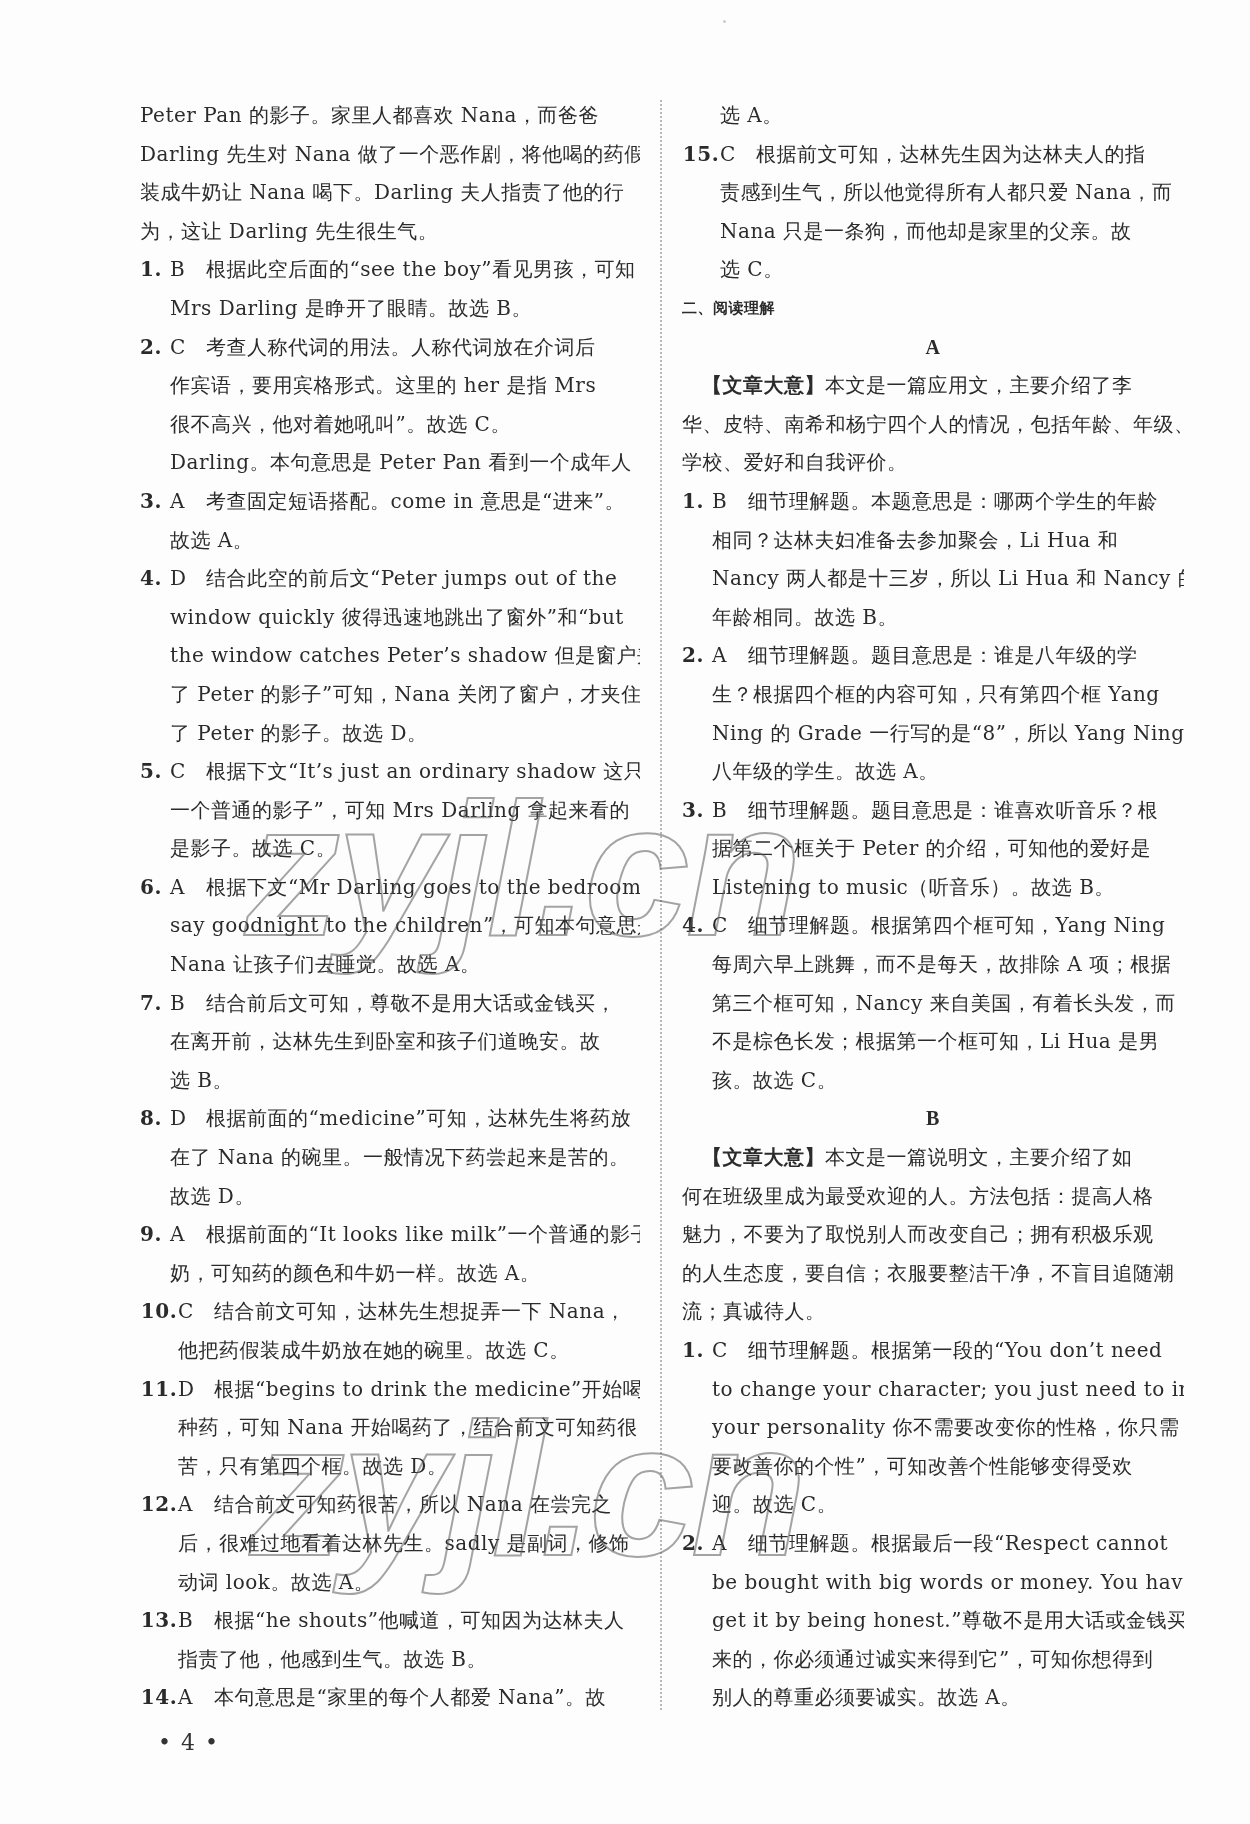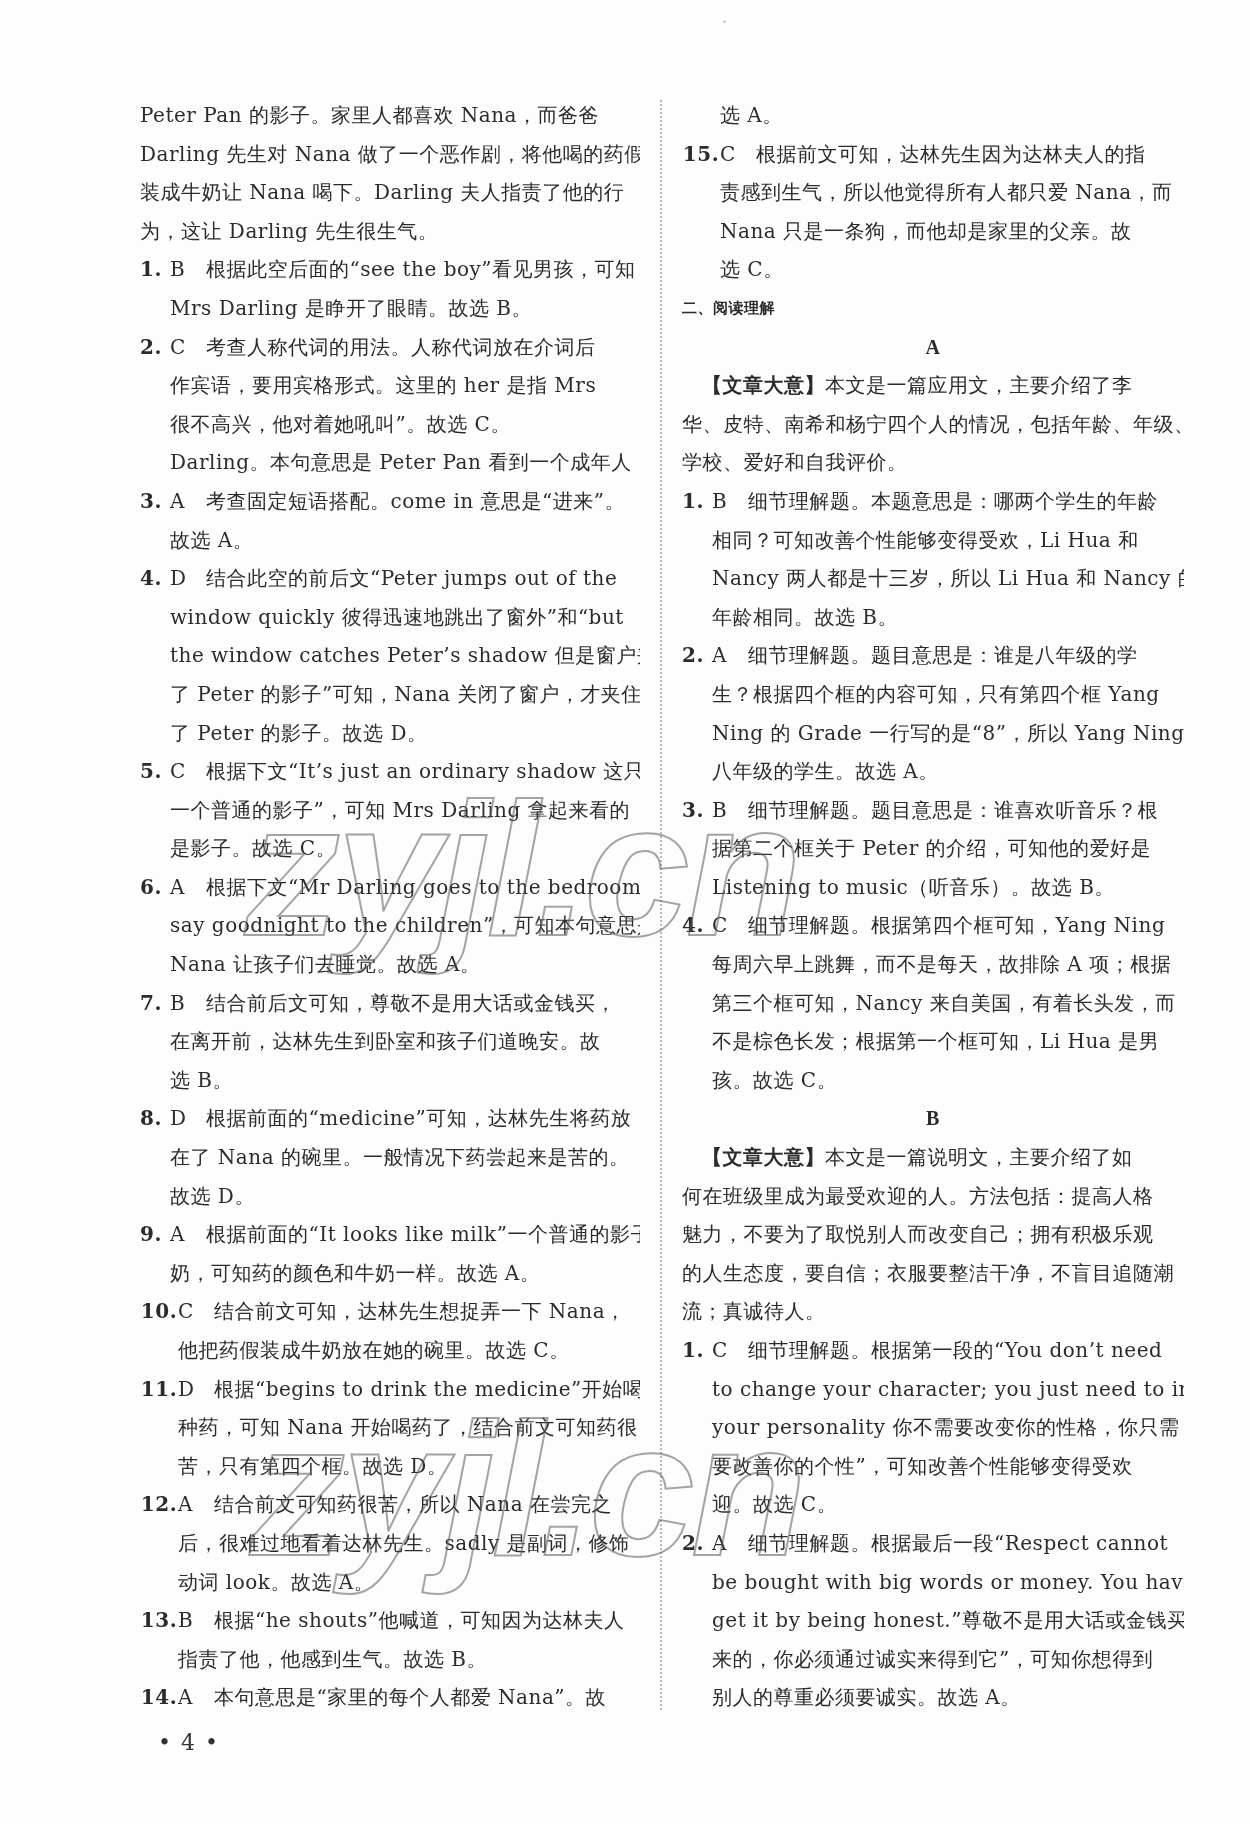--- a/index.html
+++ b/index.html
@@ -103,21 +103,21 @@
       <div class="line"><span class="num n2">15.</span><span class="ans">C</span><span>根据前文可知，达林先生因为达林夫人的指</span></div>
       <div class="line indent2">责感到生气，所以他觉得所有人都只爱 Nana，而</div>
       <div class="line indent2">Nana 只是一条狗，而他却是家里的父亲。故</div>
       <div class="line indent2">选 C。</div>
       <div class="line heading">二、阅读理解</div>
       <div class="line center">A</div>
       <div class="line para" style="padding-left: 20px;"><span class="tag">【文章大意】</span><span>本文是一篇应用文，主要介绍了李</span></div>
       <div class="line para">华、皮特、南希和杨宁四个人的情况，包括年龄、年级、</div>
       <div class="line para">学校、爱好和自我评价。</div>
       <div class="line"><span class="num n1">1.</span><span class="ans">B</span><span>细节理解题。本题意思是：哪两个学生的年龄</span></div>
-      <div class="line indent">相同？可知改善个性能够变得受欢，Li Hua 和</div>
+      <div class="line indent">相同？达林夫妇准备去参加聚会，Li Hua 和</div>
       <div class="line indent">Nancy 两人都是十三岁，所以 Li Hua 和 Nancy 的</div>
       <div class="line indent">年龄相同。故选 B。</div>
       <div class="line"><span class="num n1">2.</span><span class="ans">A</span><span>细节理解题。题目意思是：谁是八年级的学</span></div>
       <div class="line indent">生？根据四个框的内容可知，只有第四个框 Yang</div>
       <div class="line indent">Ning 的 Grade 一行写的是“8”，所以 Yang Ning 是</div>
       <div class="line indent">八年级的学生。故选 A。</div>
       <div class="line"><span class="num n1">3.</span><span class="ans">B</span><span>细节理解题。题目意思是：谁喜欢听音乐？根</span></div>
       <div class="line indent">据第二个框关于 Peter 的介绍，可知他的爱好是</div>
       <div class="line indent">Listening to music（听音乐）。故选 B。</div>
       <div class="line"><span class="num n1">4.</span><span class="ans">C</span><span>细节理解题。根据第四个框可知，Yang Ning</span></div>

